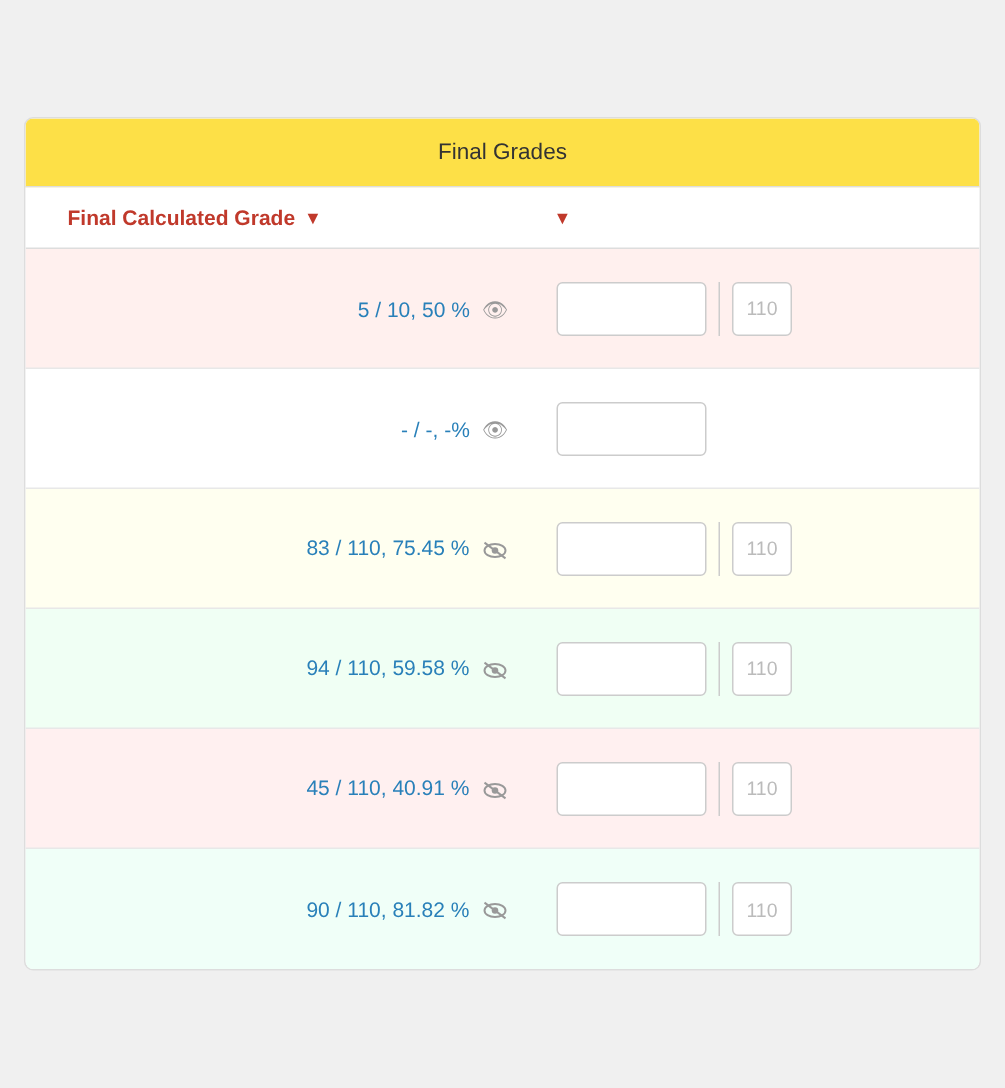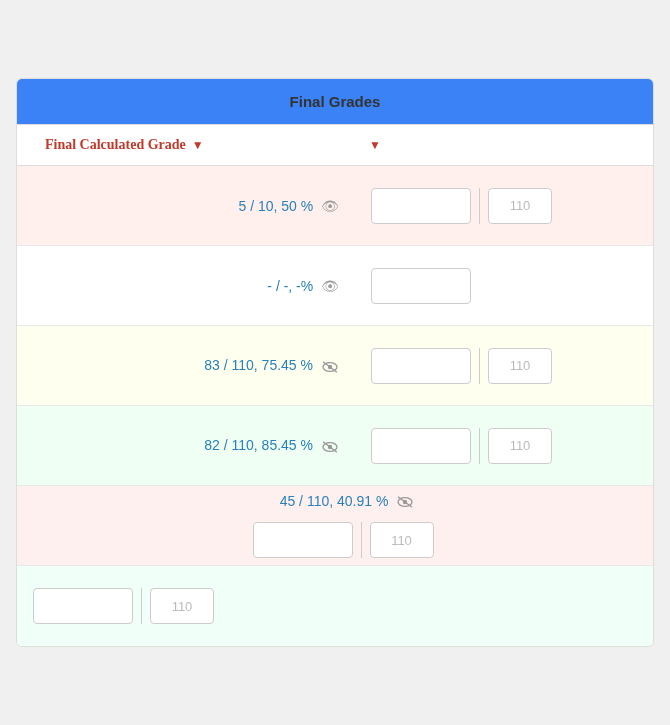--- a/index.html
+++ b/index.html
@@ -16,31 +16,30 @@
       background: #fff;
       border: 1px solid #ddd;
       border-radius: 6px;
       width: 638px;
       overflow: hidden;
     }
     .card-header {
       text-align: center;
       padding: 14px 10px;
       font-size: 15px;
-      font-weight: 700;
+      font-weight: 400;
       color: #333;
       border-bottom: 1px solid #ddd;
-      background: #3b82f6;
+      background: #fde047;
     }
     .col-headers {
       display: flex;
       border-bottom: 1px solid #ddd;
       background: #fff;
       padding: 12px 0;
-      font-family: Liberation Serif, serif;
     }
     .col-header-left {
       flex: 1;
       display: flex;
       align-items: center;
       justify-content: flex-start;
       padding-left: 28px;
       font-size: 14px;
       font-weight: 600;
       color: #c0392b;
@@ -88,40 +87,40 @@
       display: flex;
       align-items: center;
       justify-content: flex-start;
       padding-left: 16px;
       gap: 6px;
     }
     .bg-pink { background-color: #fff0ee; }
     .bg-white { background-color: #ffffff; }
     .bg-yellow { background-color: #fffff0; align-items: center; }
     .bg-green { background-color: #f0fff4; }
-    .bg-red { background-color: #fff0f0; flex-direction: column; }
+    .bg-red { background-color: #fff0f0; }
     .bg-light-green { background-color: #f0fff8; }
 
     .icon-eye, .icon-slash-eye {
       color: #999;
       font-size: 14px;
       cursor: pointer;
     }
     .input-text {
       width: 100px;
       height: 36px;
       border: 1px solid #ccc;
       border-radius: 4px;
       padding: 4px 8px;
       font-size: 13px;
       color: #333;
       outline: none;
     }
     .input-out-of {
-      width: 64px;
+      width: 40px;
       height: 36px;
       border: 1px solid #ccc;
       border-radius: 4px;
       padding: 4px 6px;
       font-size: 13px;
       color: #bbb;
       text-align: center;
       background: #fff;
       outline: none;
     }
@@ -179,21 +178,21 @@
             </svg></span>
         </div>
         <div class="row-right">
           <input type="text" class="input-text" style="">
           <div class="divider-line"></div>
           <input type="text" class="input-out-of" value="110" style="">
         </div>
       </div>
       <div class="data-row bg-green">
         <div class="row-left">
-          <span>82 / 110, 85.45 %</span>
+          <span>94 / 110, 59.58 %</span>
           <span class="icon-slash-eye"><svg width="18" height="14" viewBox="0 0 20 16" fill="none" style="vertical-align:middle">
               <ellipse cx="10" cy="8" rx="8" ry="5" stroke="#999" stroke-width="1.5" fill="none"></ellipse>
               <circle cx="10" cy="8" r="2.5" fill="#999"></circle>
               <line x1="2" y1="2" x2="18" y2="14" stroke="#999" stroke-width="1.5"></line>
             </svg></span>
         </div>
         <div class="row-right">
           <input type="text" class="input-text" style="">
           <div class="divider-line"></div>
           <input type="text" class="input-out-of" value="110" style="">
@@ -208,20 +207,28 @@
               <line x1="2" y1="2" x2="18" y2="14" stroke="#999" stroke-width="1.5"></line>
             </svg></span>
         </div>
         <div class="row-right">
           <input type="text" class="input-text" style="">
           <div class="divider-line"></div>
           <input type="text" class="input-out-of" value="110" style="">
         </div>
       </div>
       <div class="data-row bg-light-green">
+        <div class="row-left">
+          <span>90 / 110, 81.82 %</span>
+          <span class="icon-slash-eye"><svg width="18" height="14" viewBox="0 0 20 16" fill="none" style="vertical-align:middle">
+              <ellipse cx="10" cy="8" rx="8" ry="5" stroke="#999" stroke-width="1.5" fill="none"></ellipse>
+              <circle cx="10" cy="8" r="2.5" fill="#999"></circle>
+              <line x1="2" y1="2" x2="18" y2="14" stroke="#999" stroke-width="1.5"></line>
+            </svg></span>
+        </div>
         <div class="row-right">
           <input type="text" class="input-text" style="">
           <div class="divider-line"></div>
           <input type="text" class="input-out-of" value="110" style="">
         </div>
       </div>
     </div>
 </div>
 
 </body></html>

